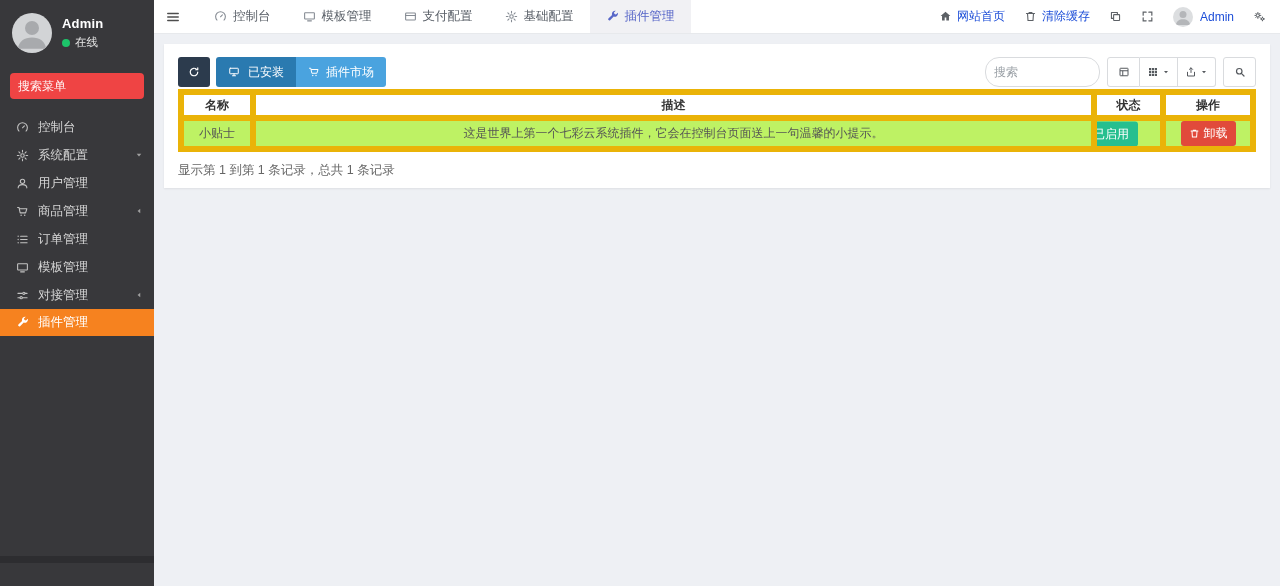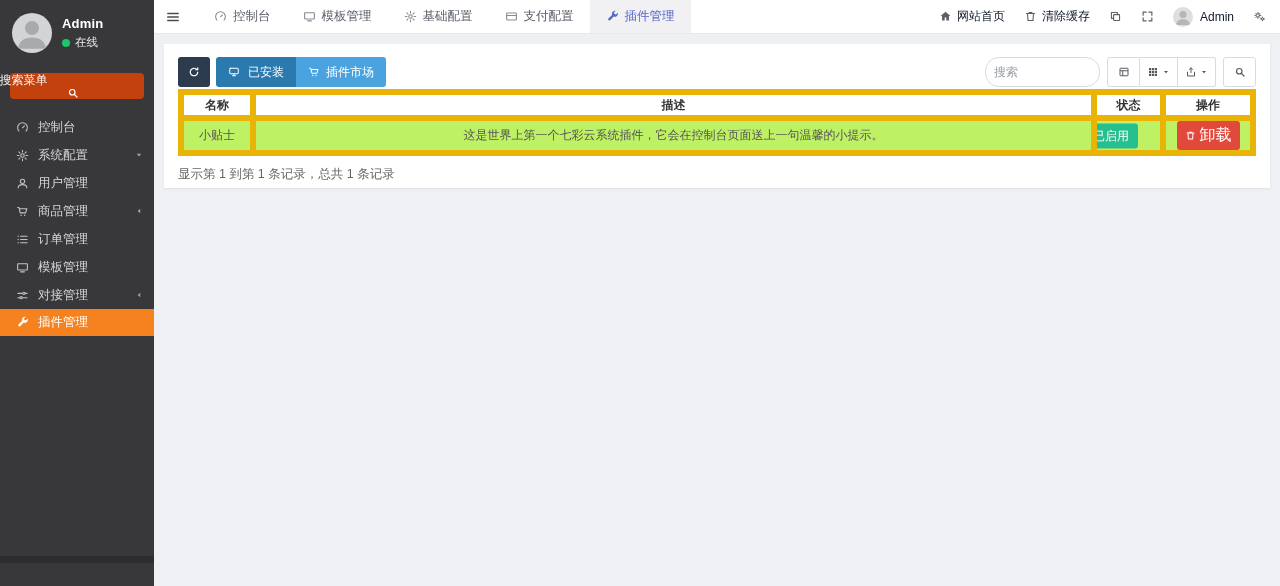--- a/index.html
+++ b/index.html
@@ -8,21 +8,21 @@
 
   
   .sidebar { position:absolute; left:0; top:0; width:154px; height:586px; background:#38383b; }
   .sidebar::after { content:''; position:absolute; left:0; right:0; top:556px; height:7px; background:rgba(0,0,0,.18); }
   .user-panel { display:flex; align-items:center; gap:10px; padding:13px 10px 12px 12px; }
   .avatar-lg { width:40px; height:40px; border-radius:50%; background:#d2d4d6; overflow:hidden; flex:0 0 auto; }
   .avatar-lg svg { width:40px; height:40px; fill:#a8aaad; }
   .user-name { color:#fff; font-size:13px; font-weight:bold; letter-spacing:.2px; }
   .user-status { margin-top:4px; color:#e7e7e7; font-size:11.5px; display:flex; align-items:center; gap:5px; }
   .dot { width:8px; height:8px; border-radius:50%; background:#1dc56a; display:inline-block; }
-  .menu-search { position:relative; margin:8px 10px 14px 10px; height:26px; background:#c2410c; border-radius:4px; display:flex; align-items:center;flex-direction:column; }
+  .menu-search { position:relative; margin:8px 10px 14px 10px; height:26px; background:#ef4444; border-radius:4px; display:flex; align-items:center; }
   .menu-search input { flex:1; height:100%; background:transparent; border:none; outline:none; color:#fff; font-size:12px; padding:0 8px; font-family:inherit; }
   .menu-search input::placeholder { color:rgba(255,255,255,.95); }
   .menu-search .srch { color:#fff; padding-right:8px; display:flex; }
   .menu { margin-top:2px; }
   .menu-item { position:relative; display:flex; align-items:center; height:28px; padding:0 10px 0 16px; color:#d6d6d6; font-size:12.5px; cursor:pointer; }
   .menu-item .mi-icon { width:20px; color:#c2c2c2; display:flex; }
   .menu-item .mi-label { margin-left:2px; }
   .menu-item .mi-chevron { margin-left:auto; color:#9f9f9f; display:flex; }
   .menu-item.active { background:#f6821f; color:#fff; height:27px; }
   .menu-item.active .mi-icon { color:#fff; }
@@ -32,21 +32,21 @@
 
   
   .topnav { position:absolute; left:154px; top:0; width:1126px; height:34px; background:#fff; border-bottom:1px solid #e7e9ec; display:flex; align-items:stretch; }
   .hamburger { display:flex; align-items:center; padding:0 12px; color:#4d4d4d; cursor:pointer; }
   .hamburger .ic { width:14px; height:14px; }
   .tabs { display:flex; align-items:stretch; margin-left:6px; }
   .tab { display:flex; align-items:center; gap:6px; padding:0 16px; font-size:12.5px; color:#5a6068; cursor:pointer; white-space:nowrap; }
   .tab .ic { width:13px; height:13px; color:#858b93; }
   .tab.active { background:#f1f1f4; color:#5867c8; }
   .tab.active .ic { color:#5867c8; }
-  .topnav-right { margin-left:auto; display:flex; align-items:center; gap:19px; padding-right:14px; font-size:12px; color:#0f172a; }
+  .topnav-right { margin-left:auto; display:flex; align-items:center; gap:19px; padding-right:14px; font-size:12px; color:#1d4ed8; }
   .tn-link { display:flex; align-items:center; gap:5px; cursor:pointer; white-space:nowrap; }
   .tn-link .ic, .tn-iconbtn .ic { width:13px; height:13px; color:#5d6166; }
   .tn-iconbtn { display:flex; cursor:pointer; }
   .user-chip { display:flex; align-items:center; gap:7px; cursor:pointer; }
   .avatar-sm { width:20px; height:20px; border-radius:50%; background:#dcdee0; overflow:hidden; }
   .avatar-sm svg { width:20px; height:20px; fill:#b4b6b9; }
 
   
   .panel { position:absolute; left:164px; top:44px; width:1106px; height:144px; background:#fff; box-shadow:0 1px 2px rgba(0,0,0,.07); padding:13px 14px 0 14px; }
   .toolbar { display:flex; align-items:center; height:30px; margin-bottom:2px; }
@@ -68,21 +68,21 @@
   .mini-btn .ic { width:12px; height:12px; }
   .mini-btn .caret { width:8px; height:8px; }
 
   table { width:1078px; border-collapse:collapse; table-layout:fixed; }
   th, td { border:6px solid #eab308; font-size:12px; text-align:center; }
   th { height:26px; font-weight:bold; color:#333; }
   td { height:27px; color:#555; }
   tbody tr { background:#bef264; }
   .cell-status { position:relative; overflow:hidden; }
   .badge-status { position:absolute; left:-13px; top:50%; transform:translateY(-50%); background:#26bf8f; color:#fff; font-size:12px; padding:4px 9px; border-radius:3px; white-space:nowrap; cursor:pointer; border:none; font-family:inherit; }
-  .btn-danger { display:inline-flex; align-items:center; gap:4px; background:#e14a3b; color:#fff; font-size:16px; padding:4px 8px; border-radius:3px; border:none; cursor:pointer; font-family:inherit; }
+  .btn-danger { display:inline-flex; align-items:center; gap:4px; background:#e14a3b; color:#fff; font-size:12px; padding:4px 8px; border-radius:3px; border:none; cursor:pointer; font-family:inherit; }
   .btn-danger .ic { width:11px; height:11px; }
   .summary { margin-top:10px; font-size:12.5px; color:#666; }
 </style>
 </head>
 <body>
 
 <div class="app">
 
   <aside class="sidebar">
     <div class="user-panel">
@@ -228,34 +228,34 @@
             <svg class="ic" viewBox="0 0 24 24" fill="none" stroke="currentColor" stroke-width="2" stroke-linecap="round">
               <rect x="3" y="5" width="18" height="11.5" rx="1"></rect>
               <path d="M8.5 20h7"></path>
             </svg>
           </span>
         <span>模板管理</span>
       </div>
       <div class="tab">
         <span>
             <svg class="ic" viewBox="0 0 24 24" fill="none" stroke="currentColor" stroke-width="2" stroke-linecap="round">
+              <rect x="3" y="5.5" width="18" height="13" rx="1.5"></rect>
+              <path d="M3 10h18"></path>
+            </svg>
+          </span>
+        <span>支付配置</span>
+      </div>
+      <div class="tab">
+        <span>
+            <svg class="ic" viewBox="0 0 24 24" fill="none" stroke="currentColor" stroke-width="2" stroke-linecap="round">
               <circle cx="12" cy="12" r="3.2"></circle>
               <path d="M12 2.5v3M12 18.5v3M2.5 12h3M18.5 12h3M5.3 5.3l2.1 2.1M16.6 16.6l2.1 2.1M18.7 5.3l-2.1 2.1M7.4 16.6l-2.1 2.1"></path>
             </svg>
           </span>
         <span>基础配置</span>
-      </div>
-      <div class="tab">
-        <span>
-            <svg class="ic" viewBox="0 0 24 24" fill="none" stroke="currentColor" stroke-width="2" stroke-linecap="round">
-              <rect x="3" y="5.5" width="18" height="13" rx="1.5"></rect>
-              <path d="M3 10h18"></path>
-            </svg>
-          </span>
-        <span>支付配置</span>
       </div>
       <div class="tab active">
         <span>
             <svg class="ic" viewBox="0 0 24 24" fill="currentColor">
               <path d="M22 5.2a6 6 0 0 1-7.7 7L8 18.5a2.2 2.2 0 1 1-3.1-3.1L11.2 9A6 6 0 0 1 18 1.4l-3.3 3.3 1 2.6 2.6 1z"></path>
             </svg>
           </span>
         <span>插件管理</span>
       </div>
     </nav>

